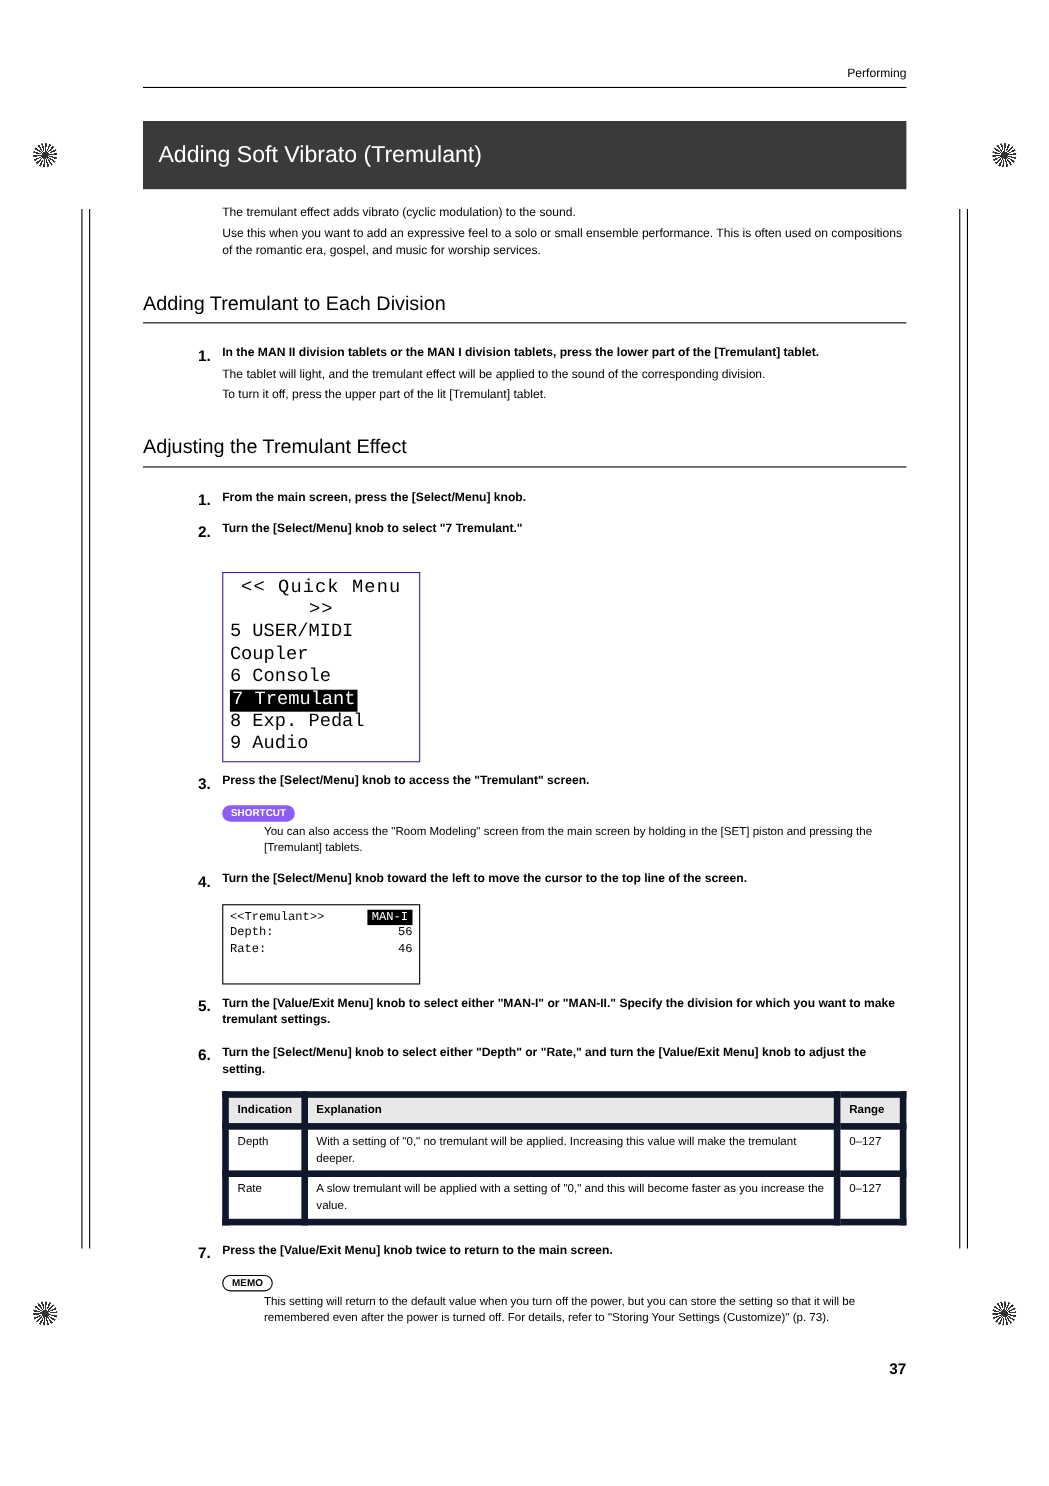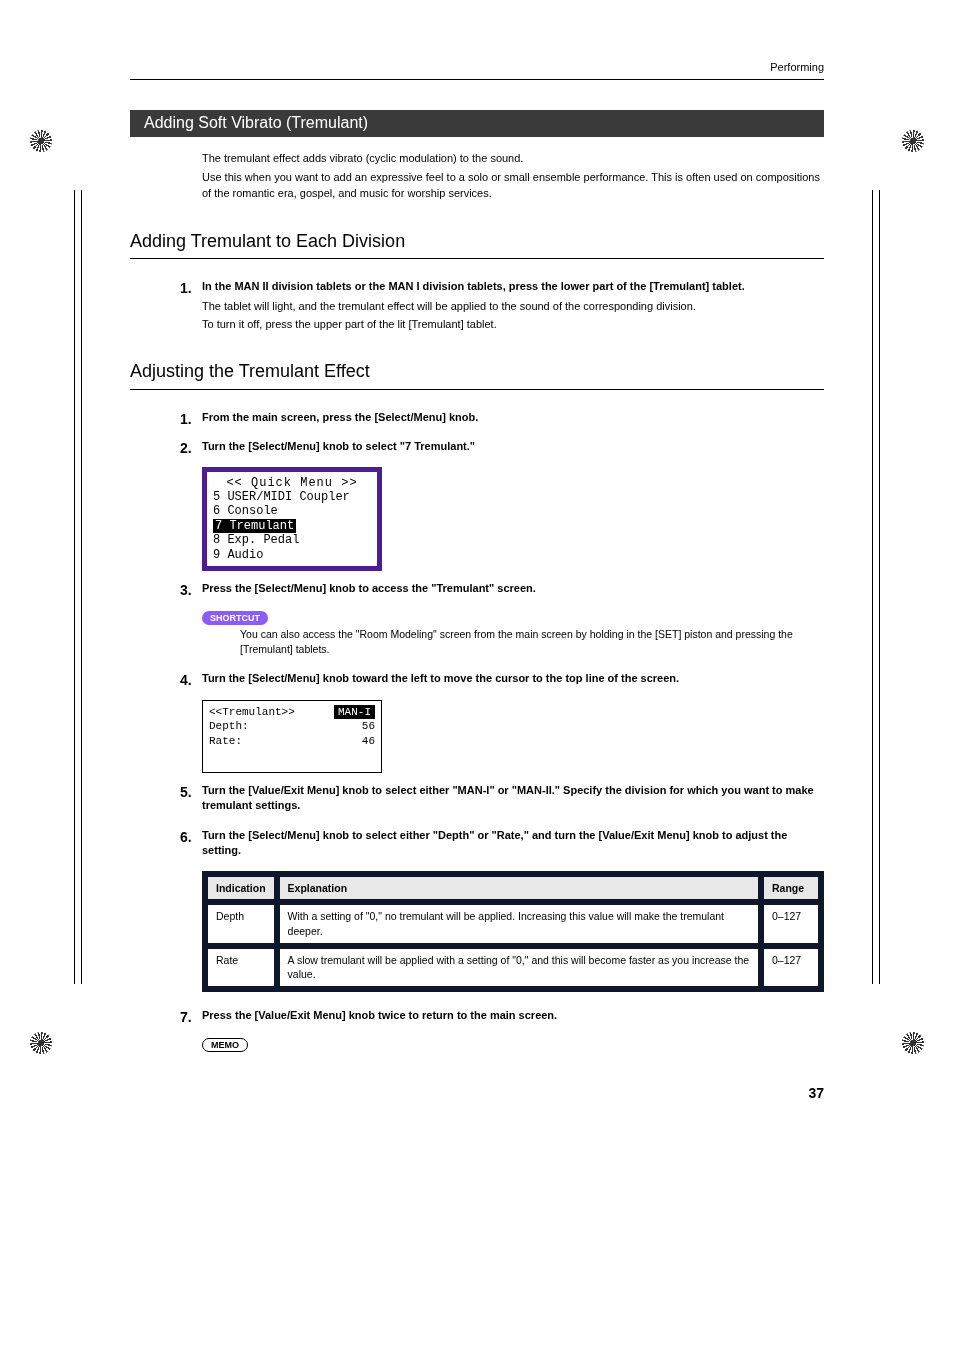--- a/index.html
+++ b/index.html
@@ -39,23 +39,23 @@
   .section-header {
     font-size: 11px;
     text-align: right;
     border-bottom: 1px solid #000;
     padding-bottom: 4px;
     margin-bottom: 30px;
   }
   .h1-bar {
     background: #3a3a3a;
     color: #fff;
-    font-size: 16px;
+    font-size: 21px;
     font-weight: 400;
-    padding: 2px 14px;
+    padding: 16px 14px;
     margin-bottom: 14px;
   }
   .intro {
     margin-left: 72px;
     font-size: 11px;
     margin-bottom: 28px;
   }
   .intro p { margin-bottom: 4px; }
   .h2 {
     font-size: 18px;
@@ -72,25 +72,25 @@
   .step-num {
     font-weight: bold;
     font-size: 14px;
     width: 22px;
     flex-shrink: 0;
   }
   .step-body { flex: 1; }
   .step-title { font-weight: bold; margin-bottom: 4px; }
   .step-body p { margin-bottom: 3px; }
   .lcd {
-    margin: 8px 0 10px 72px;
-    border: 5px solid #4c1d95;
+    margin: 26px 0 10px 72px;
+    border: 1px solid #4c1d95;
     width: 180px;
     font-family: "Courier New", monospace;
-    font-size: 12px;
+    font-size: 17px;
     line-height: 1.2;
     padding: 4px 6px;
     background: #fff;
   }
   .lcd .title-row { text-align: center; letter-spacing: 1px; }
   .lcd .selected { background: #000; color: #fff; display:inline-block; padding: 0 2px; }
   .lcd2 {
     margin: 10px 0 10px 72px;
     border: 1px solid #000;
     width: 180px;
@@ -295,16 +295,17 @@
       </tbody>
     </table>
 
     <div class="step">
       <div class="step-num">7.</div>
       <div class="step-body">
         <div class="step-title">Press the [Value/Exit Menu] knob twice to return to the main screen.</div>
       </div>
     </div>
     <span class="pill-outline">MEMO</span>
+    <div class="note-text">This setting will return to the default value when you turn off the power, but you can store the setting so that it will be remembered even after the power is turned off. For details, refer to  "Storing Your Settings (Customize)" (p. 73).</div>
 
     <div class="page-num">37</div>
   </div>
 </div>
 
 </body></html>

